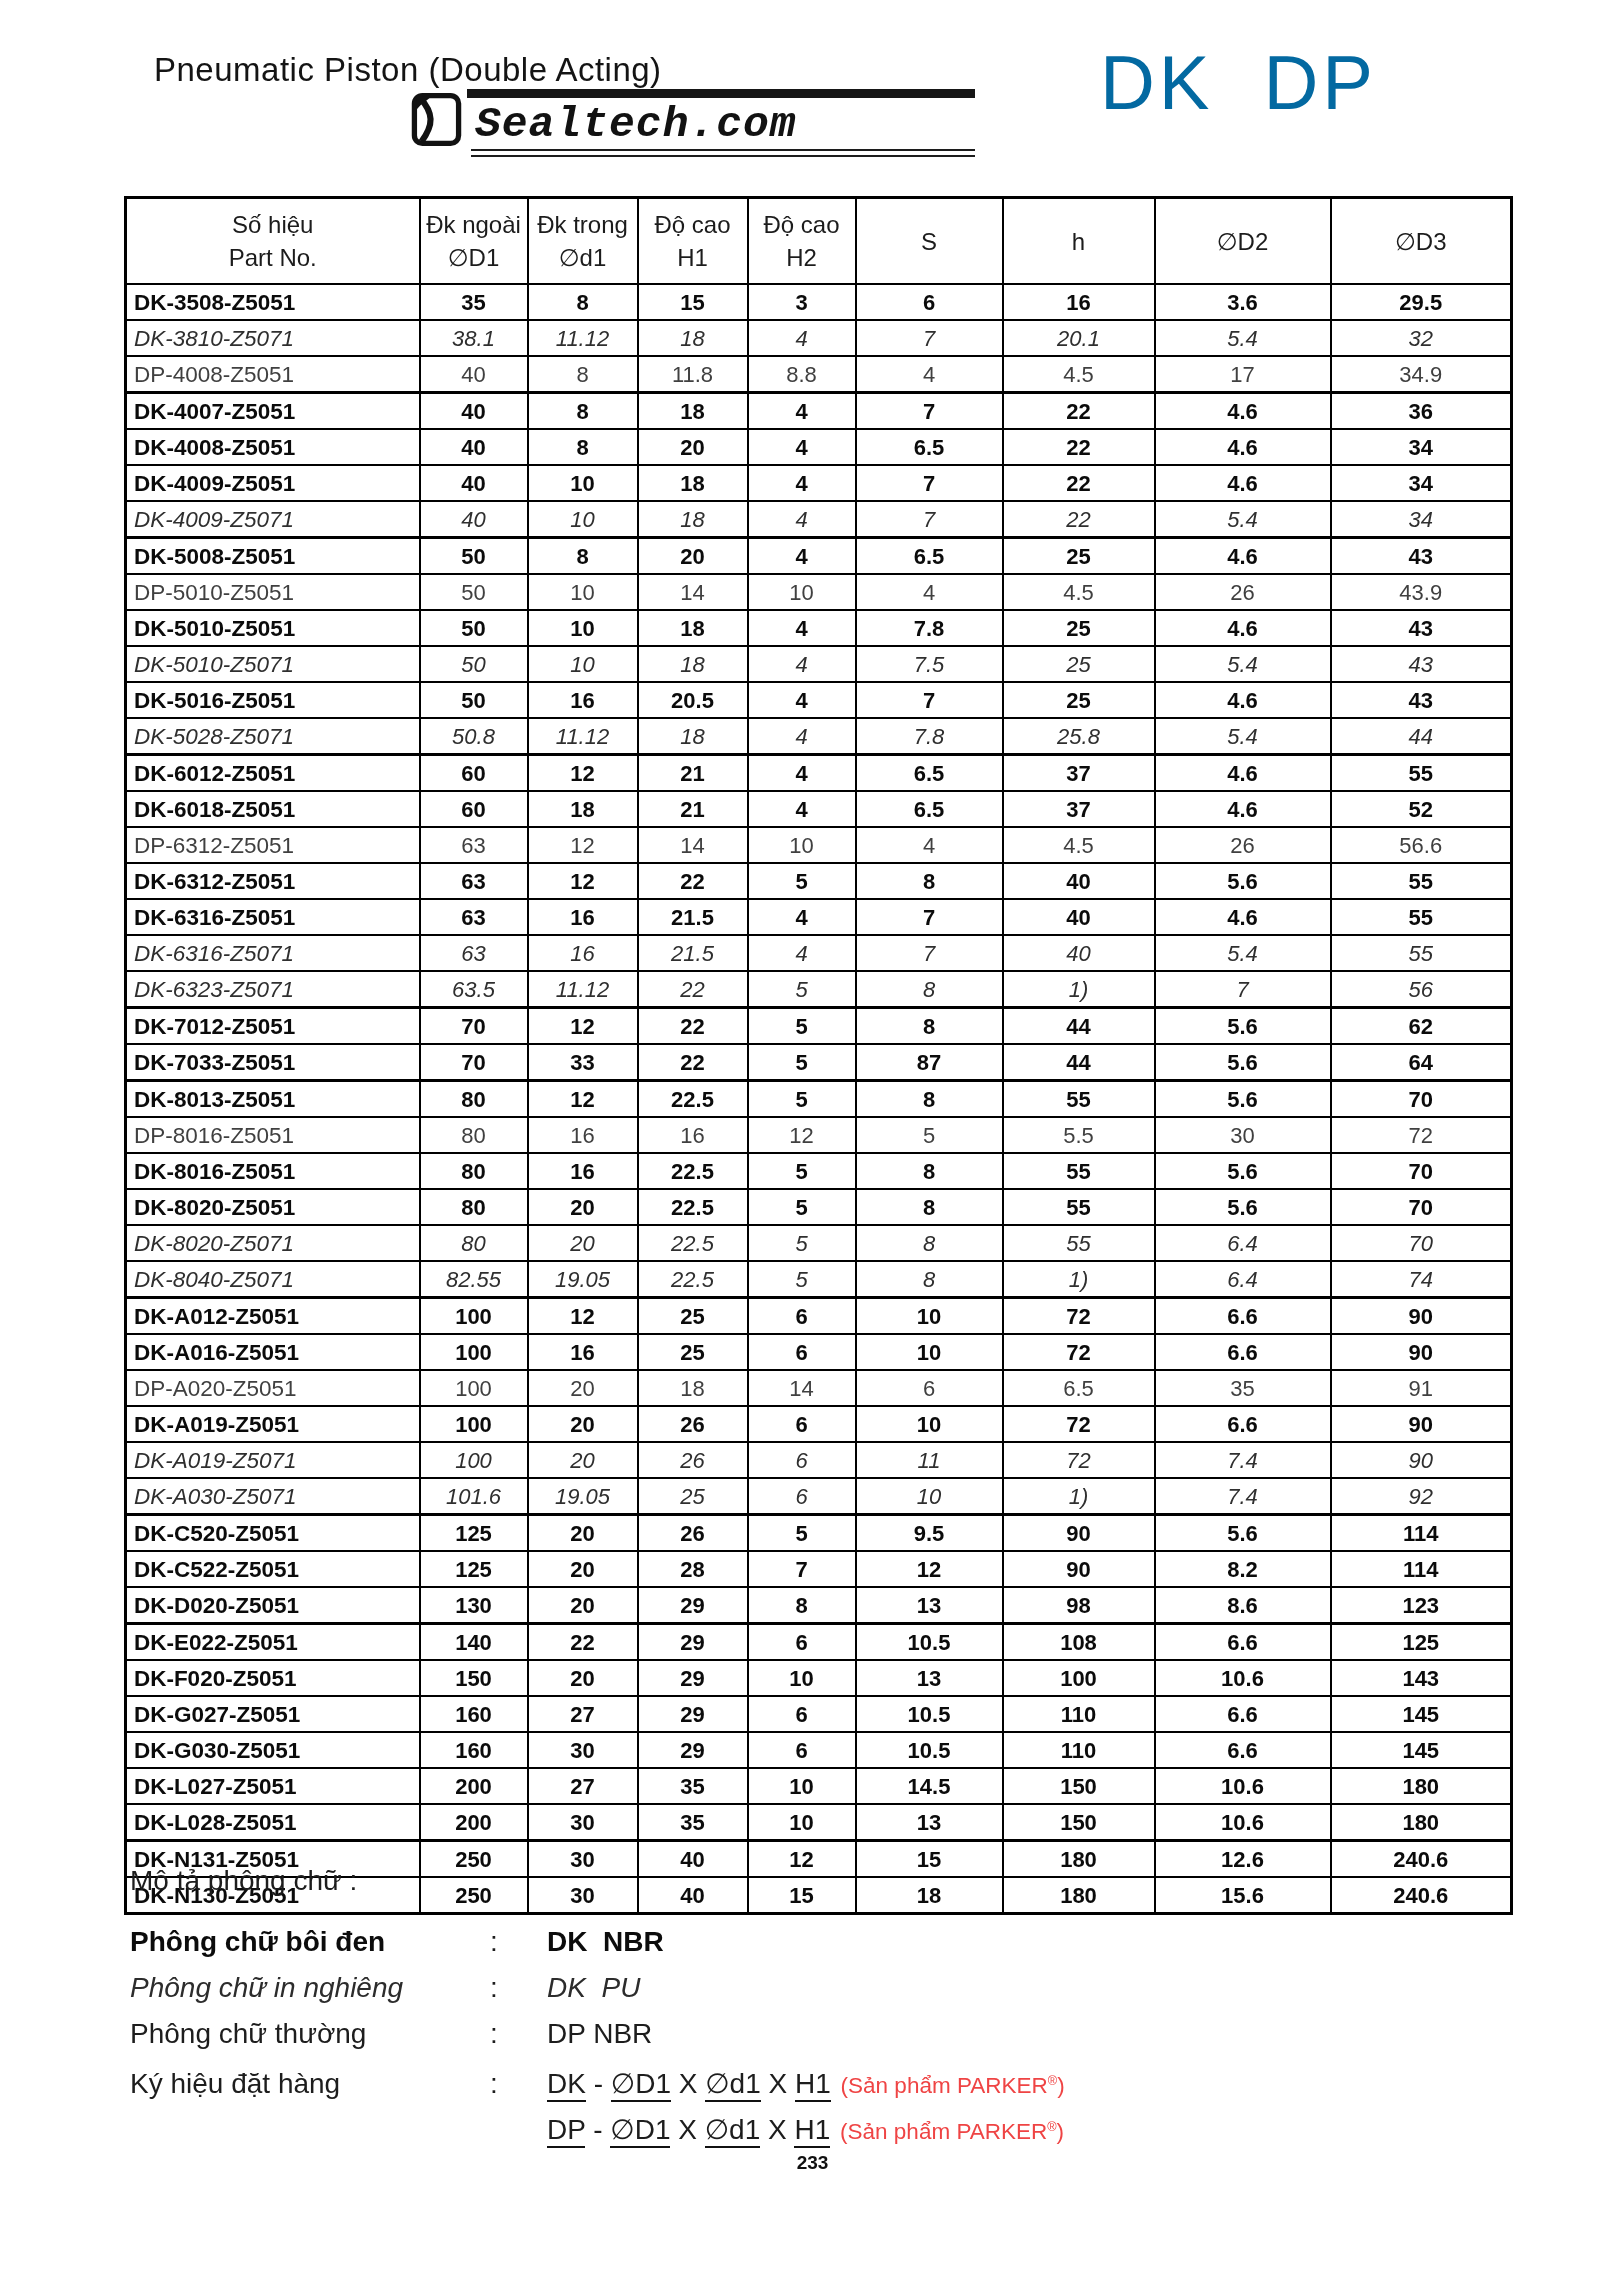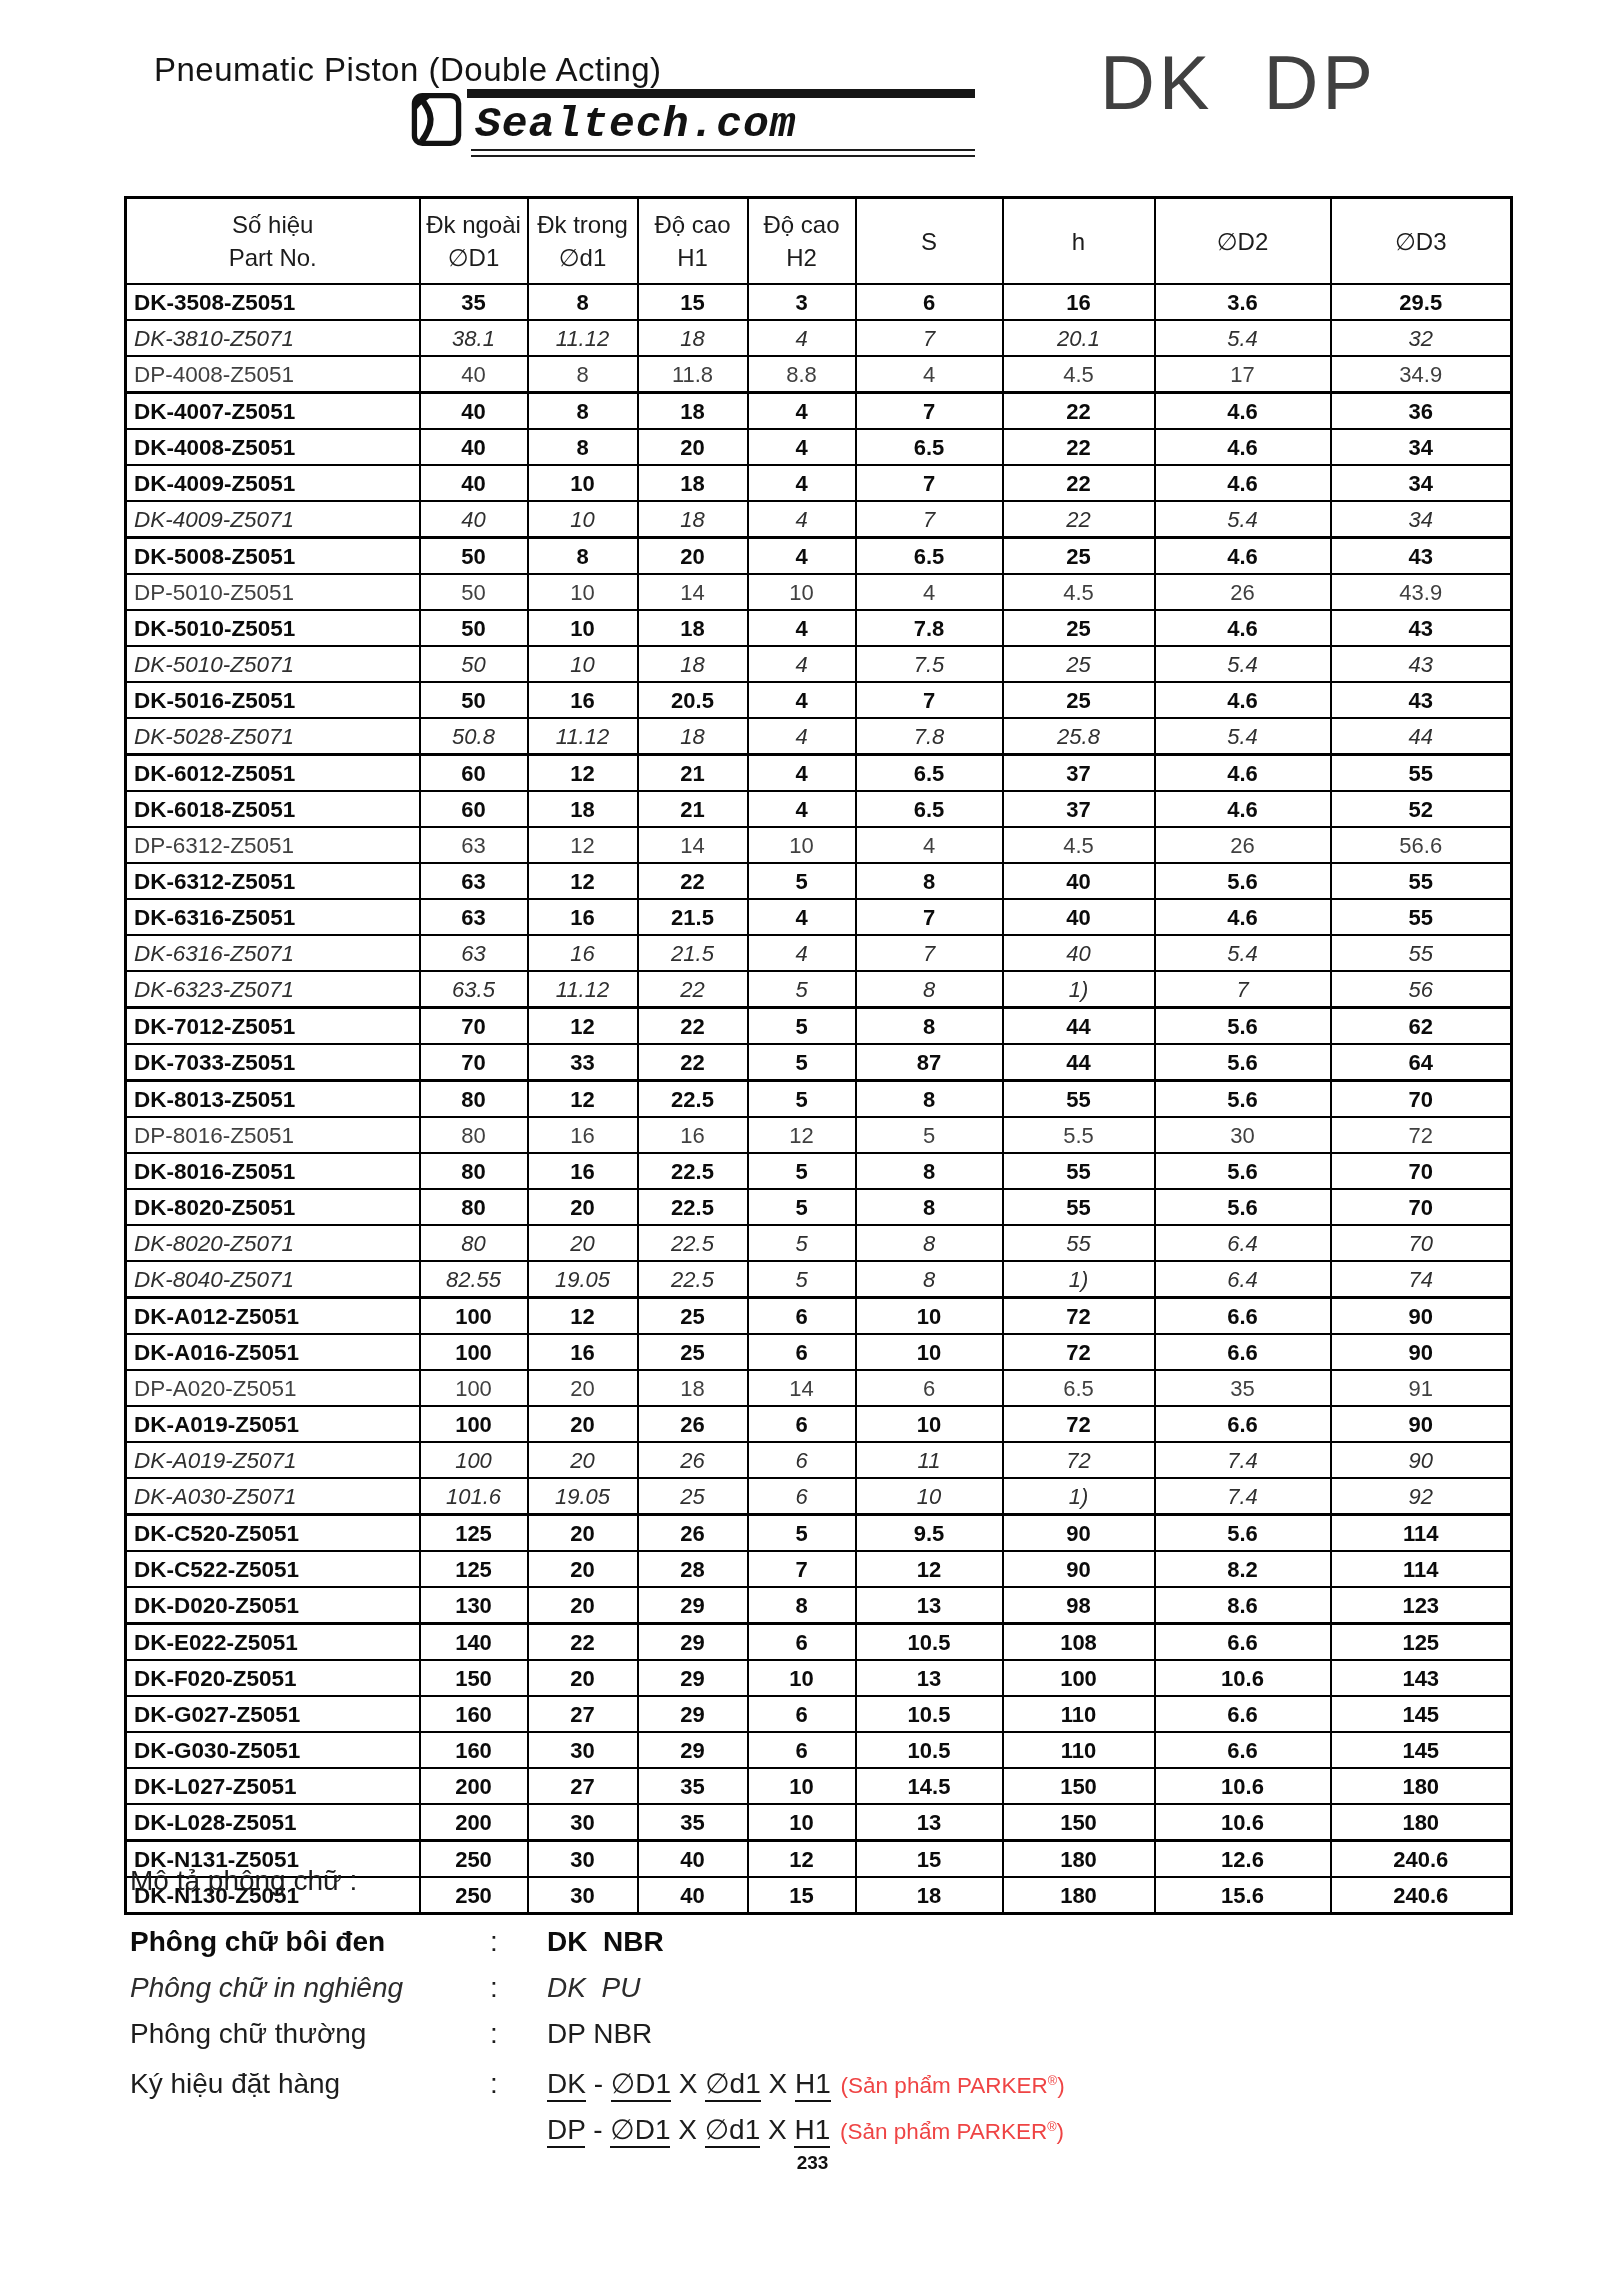--- a/index.html
+++ b/index.html
@@ -11,21 +11,21 @@
     color:#161616;
     overflow:hidden;
   }
   
   .title{
     position:absolute;left:130px;top:51px;
     font-size:33px;letter-spacing:0.5px;color:#141414;margin-left:24px;
   }
   .brand{
     position:absolute;left:1100px;top:39px;
-    font-size:76px;letter-spacing:3.9px;color:#404040;white-space:pre;
+    font-size:76px;letter-spacing:3.9px;color:#0369a1;white-space:pre;
   }
   .logo{position:absolute;left:410px;top:88px;width:567px;height:73px;}
   .logo-icon{position:absolute;left:0;top:2.9px;}
   .logo-bar{position:absolute;left:57px;top:1px;width:508px;height:8.8px;background:#161616;}
   .logo-text{
     position:absolute;left:65px;top:11.8px;
     font-family:Liberation Mono, monospace;font-style:italic;font-weight:700;
     font-size:43px;color:#121212;letter-spacing:1px;white-space:pre;
   }
   .logo-rule{position:absolute;left:61px;width:504px;height:2px;background:#1c1c1c;}

